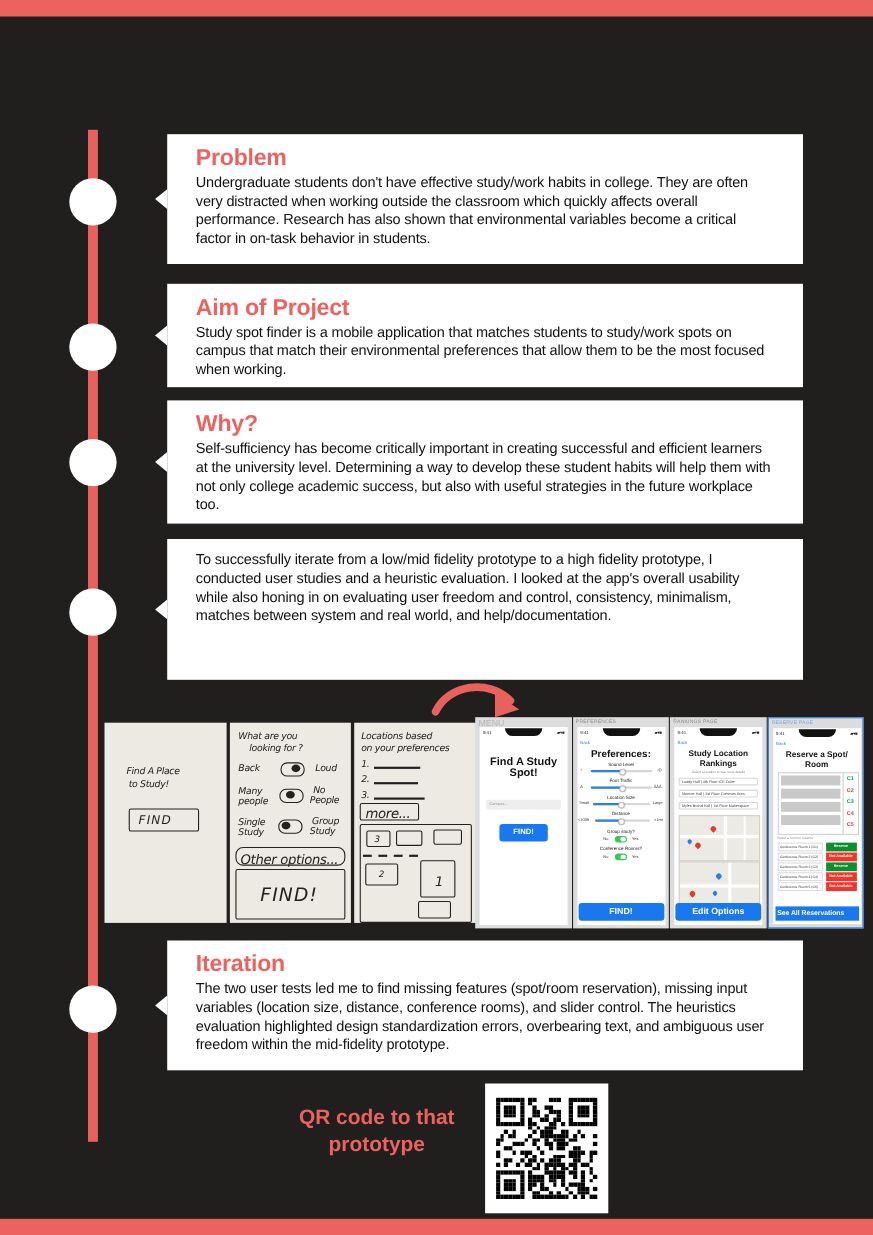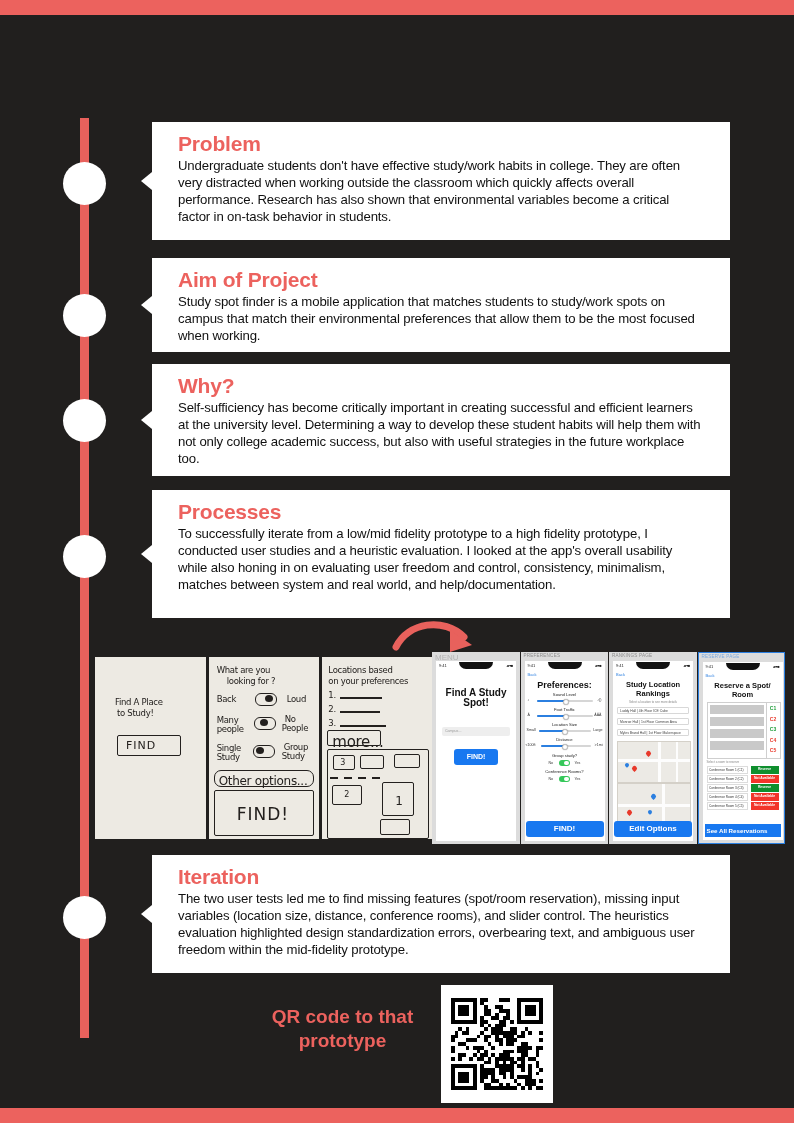--- a/index.html
+++ b/index.html
@@ -117,20 +117,21 @@
     display: flex;
     gap: 3px;
     background: #211F1E;
   }
   .sketch {
     flex: 1;
     background: #EDEAE3;
     position: relative;
     overflow: hidden;
     font-family: "DejaVu Sans", sans-serif;
+    font-style: italic;
   }
   .sk-txt {
     position: absolute;
     color: #23201e;
     font-size: 8.5px;
     line-height: 1.25;
     letter-spacing: -0.3px;
   }
   .sk-box {
     position: absolute;
@@ -339,21 +340,20 @@
     <h2>Problem</h2>
     <p>Undergraduate students don't have effective study/work habits in college. They are often very distracted when working outside the classroom which quickly affects overall performance. Research has also shown that environmental variables become a critical factor in on-task behavior in students.</p>
   </div>
 
   <div class="card" style="top:364px;height:112px">
     <h2>Why?</h2>
     <p>Self-sufficiency has become critically important in creating successful and efficient learners at the university level. Determining a way to develop these student habits will help them with not only college academic success, but also with useful strategies in the future workplace too.</p>
   </div>
 
   <div class="card" style="top:490px;height:128px">
-    <h2>Processes</h2>
     <p>To successfully iterate from a low/mid fidelity prototype to a high fidelity prototype, I conducted user studies and a heuristic evaluation. I looked at the app's overall usability while also honing in on evaluating user freedom and control, consistency, minimalism, matches between system and real world, and help/documentation.</p>
   </div>
 
   <div class="card" style="top:855px;height:118px">
     <h2>Iteration</h2>
     <p>The two user tests led me to find missing features (spot/room reservation), missing input variables (location size, distance, conference rooms), and slider control. The heuristics evaluation highlighted design standardization errors, overbearing text, and ambiguous user freedom within the mid-fidelity prototype.</p>
   </div>
 
   <div class="arrow-wrap">
     <svg width="90" height="46" viewBox="0 0 90 46">
@@ -413,21 +413,21 @@
         <div class="sk-txt" style="left:6px;top:19px">on your preferences</div>
 
         <div class="sk-txt" style="left:6px;top:33px">1.</div>
         <div class="sk-line" style="left:18px;top:40px;width:42px"></div>
         <div class="sk-txt" style="left:6px;top:47px">2.</div>
         <div class="sk-line" style="left:18px;top:54px;width:40px"></div>
         <div class="sk-txt" style="left:6px;top:61px">3.</div>
         <div class="sk-line" style="left:18px;top:68px;width:46px"></div>
 
         <div class="sk-box" style="left:5px;top:73px;width:52px;height:14px">
-          <div class="sk-txt" style="left:4px;top:2px;font-size:15px">more...</div>
+          <div class="sk-txt" style="left:4px;top:2px;font-size:12px">more...</div>
         </div>
 
         <div class="sk-box" style="left:5px;top:92px;width:100px;height:88px"></div>
         <div class="sk-box" style="left:11px;top:98px;width:20px;height:13px">
           <div class="sk-txt" style="left:6px;top:2px;font-size:8px">3</div>
         </div>
         <div class="sk-box" style="left:38px;top:98px;width:22px;height:12px"></div>
         <div class="sk-box" style="left:72px;top:97px;width:24px;height:12px"></div>
         <div class="sk-line" style="left:8px;top:120px;width:8px"></div>
         <div class="sk-line" style="left:22px;top:120px;width:8px"></div>

